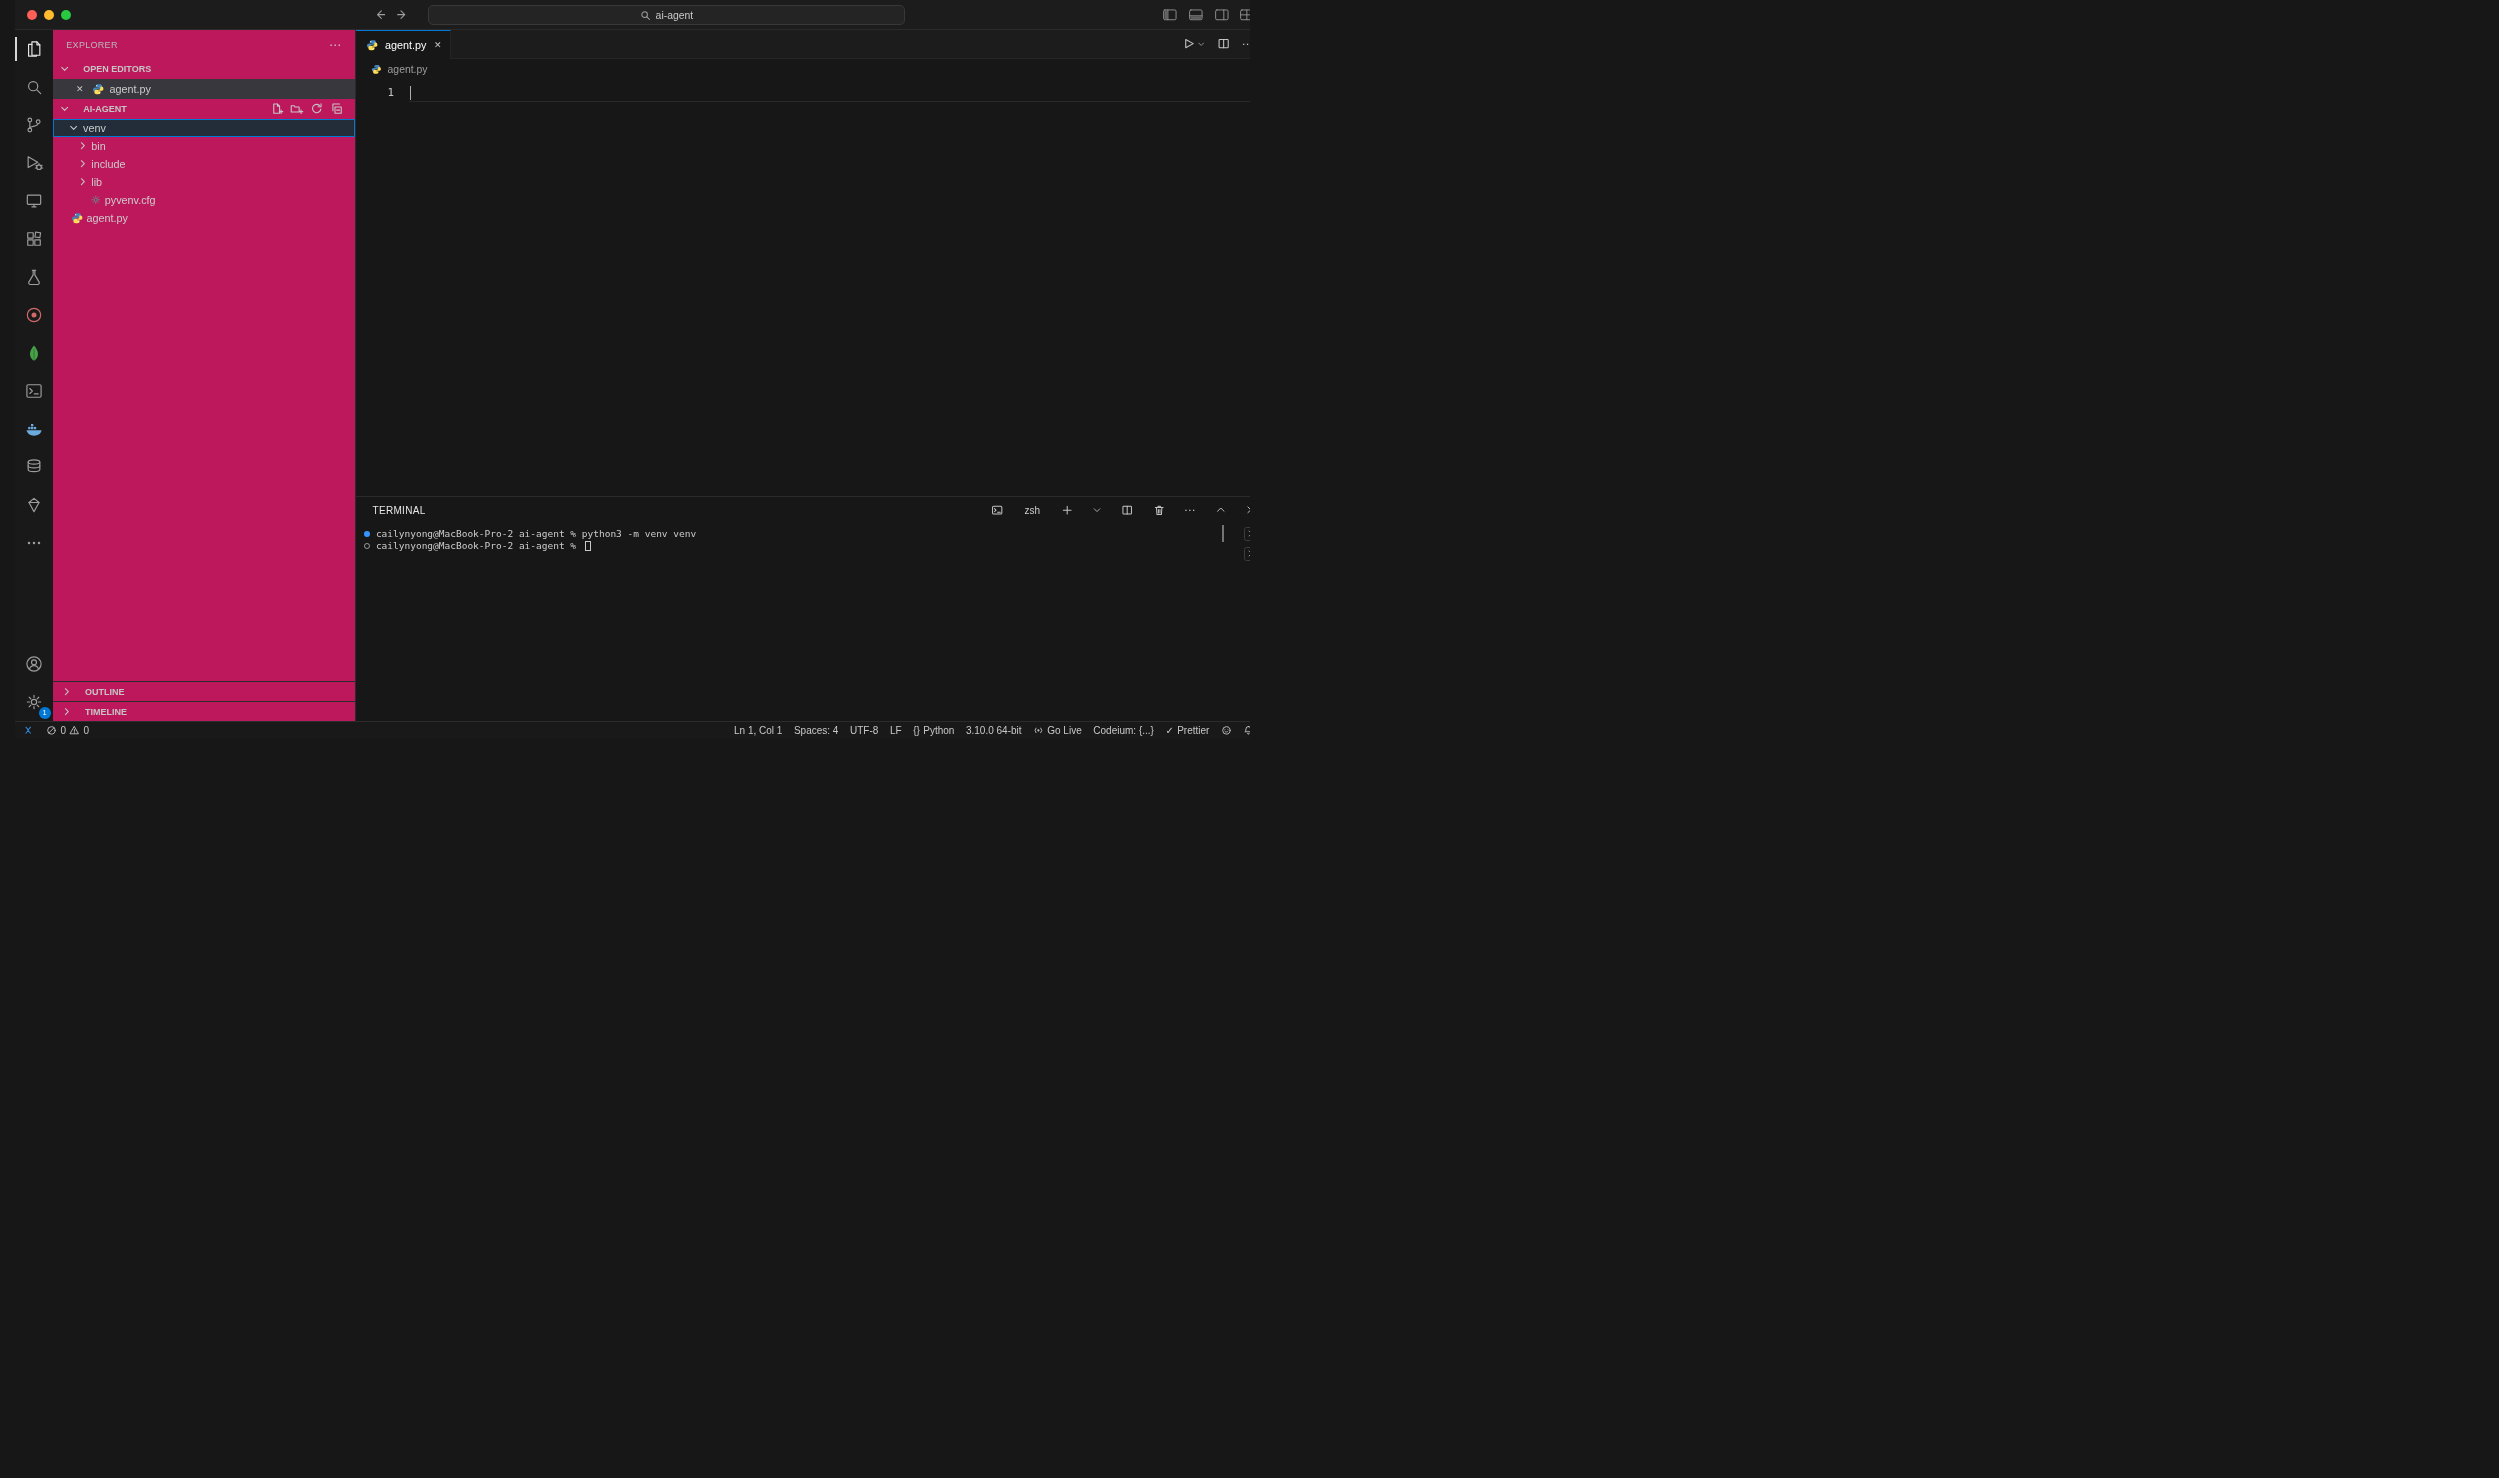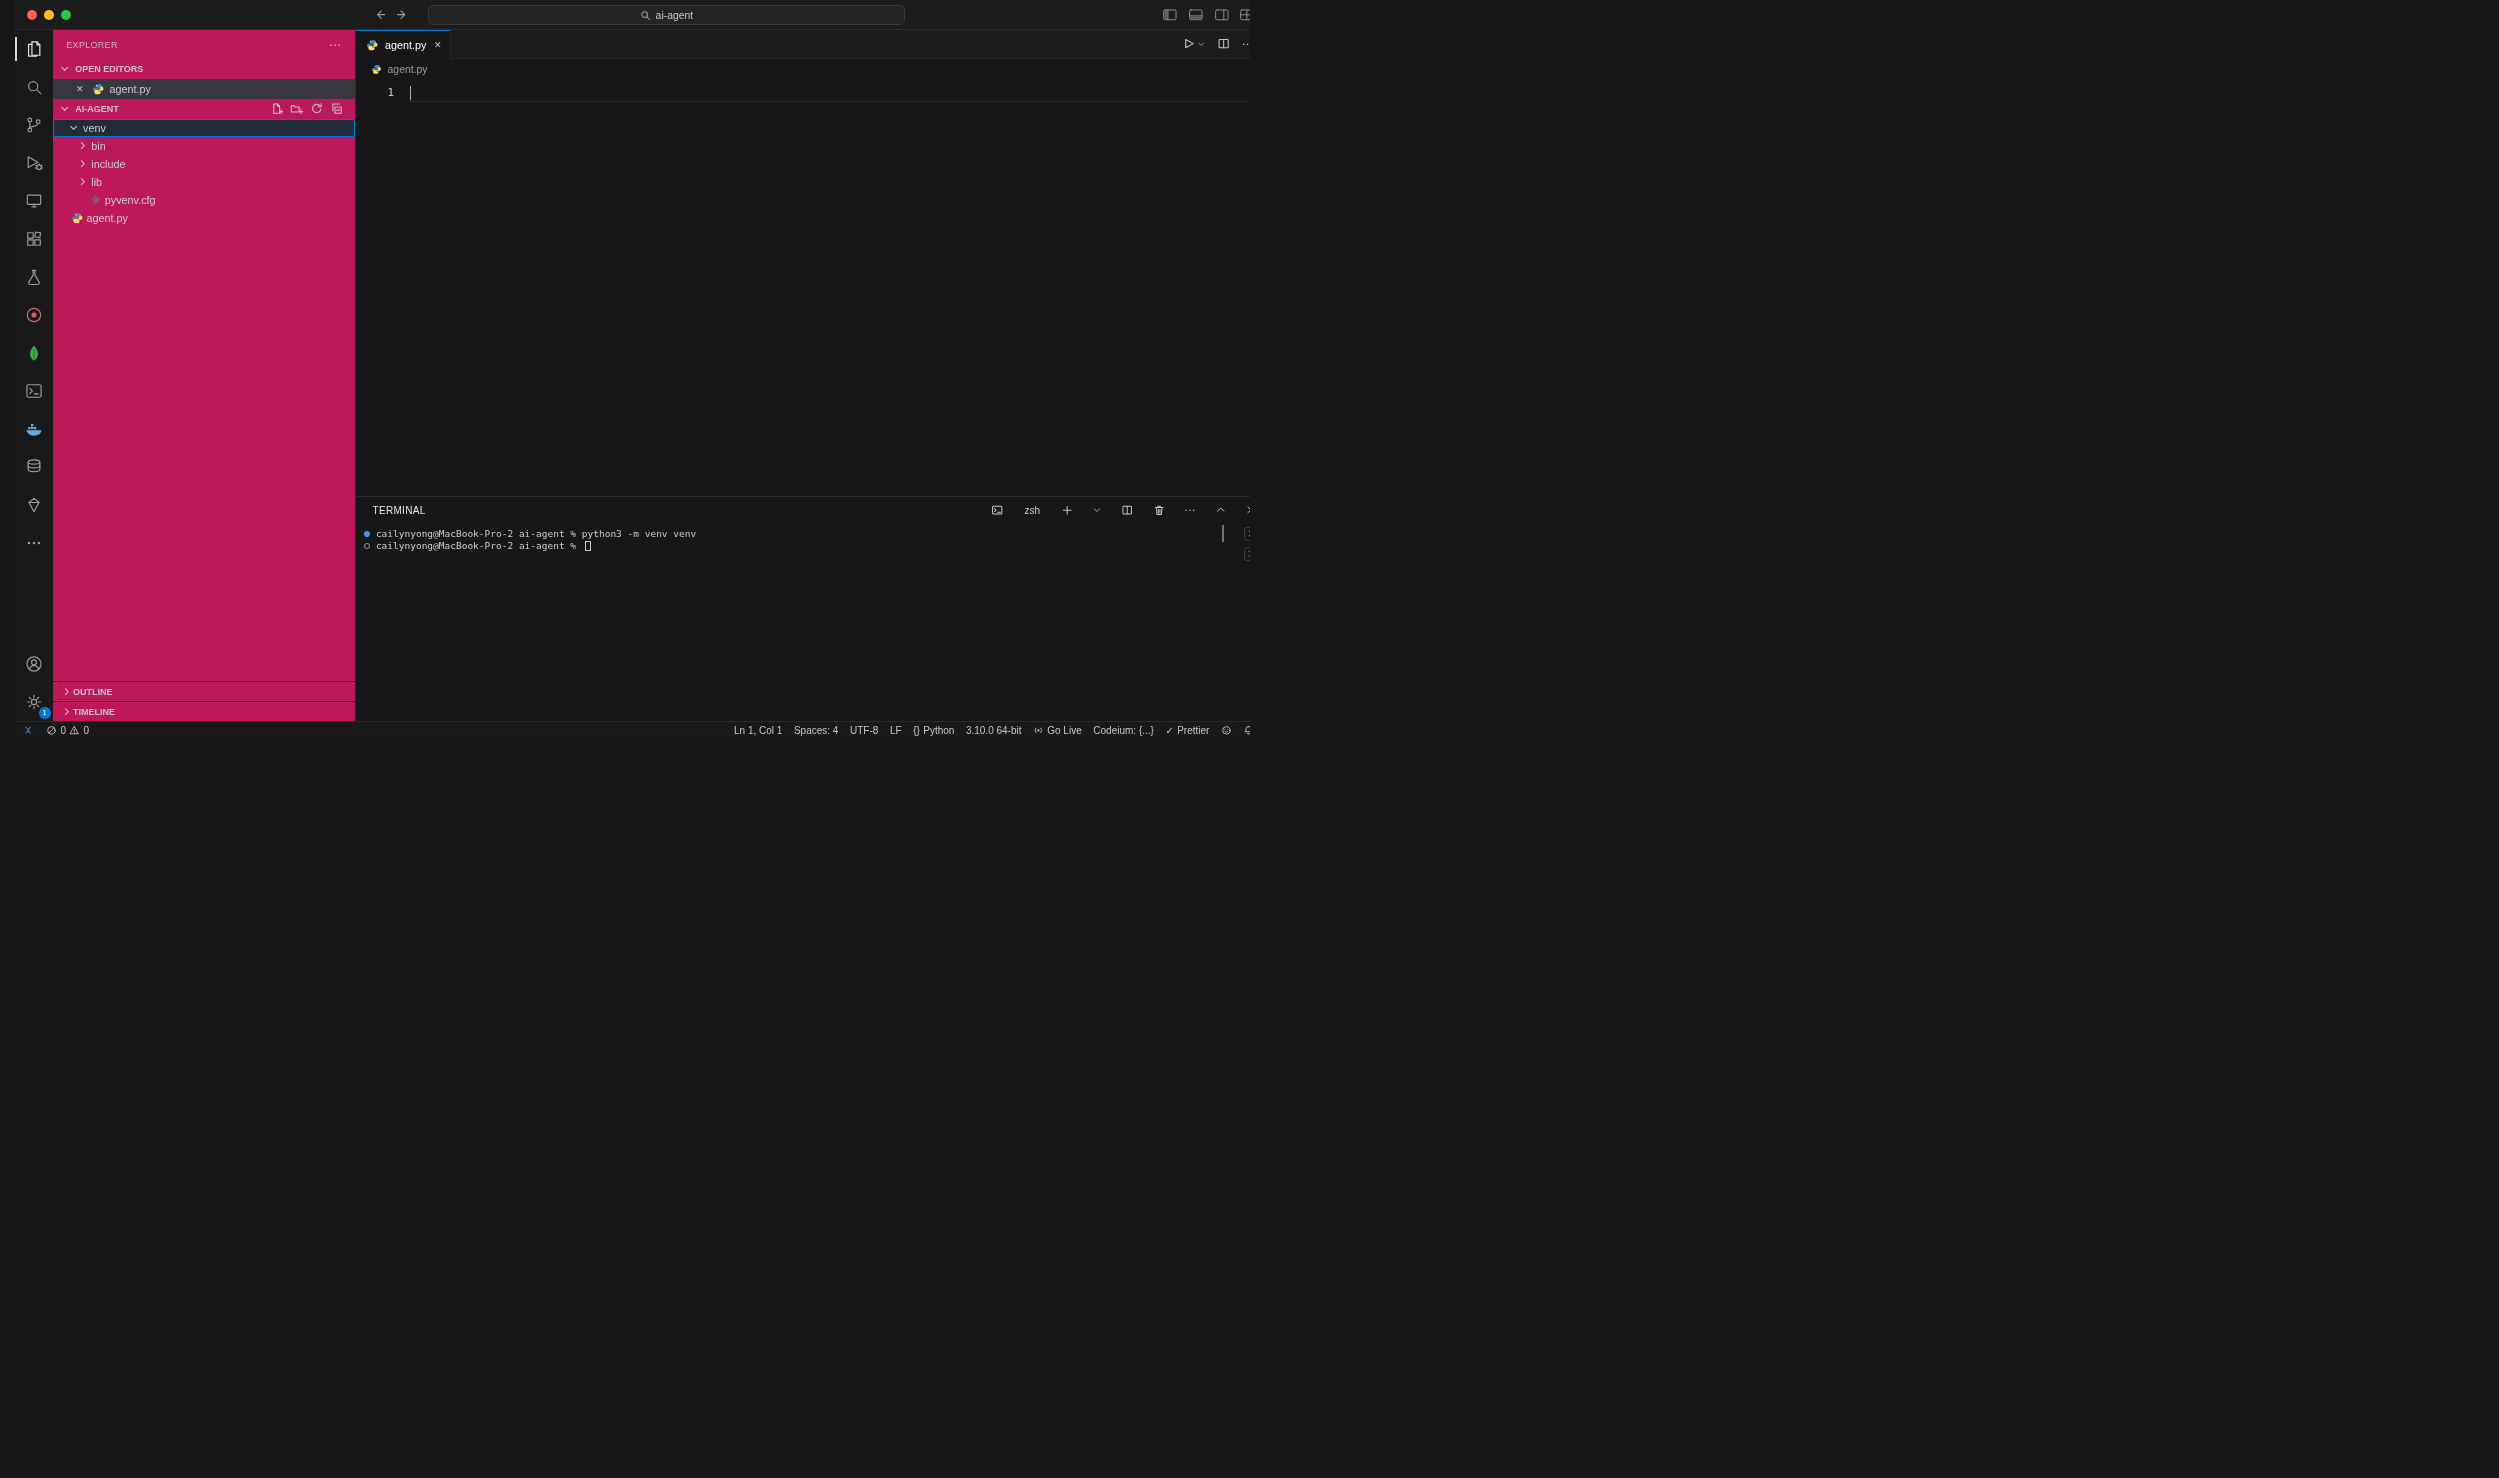--- a/index.html
+++ b/index.html
@@ -35,34 +35,34 @@
   .act-item.active::before { content:""; position:absolute; left:0; top:6.6px; bottom:6.6px; width:1.7px; background:#d7d7d7; }
   .act-spacer { flex:1; }
   .badge { position:absolute; right:2.5px; bottom:2.5px; min-width:11.6px; height:11.6px; border-radius:5.8px;
     background:#0078d4; color:#ffffff; font-size:7.5px; display:flex; align-items:center; justify-content:center; padding:0 2.5px; }
 
   
   .sidebar { width:303px; background:#be185d; border-right:0.8px solid #2b2b2b; display:flex; flex-direction:column; font-size:10.8px; }
   .sb-title { height:29px; display:flex; align-items:center; padding:0 13.3px; font-size:9px; color:#b8b8b8; letter-spacing:0.3px; }
   .sb-title .grow { flex:1; }
   .sb-more { color:#c5c5c5; font-size:12.4px; cursor:pointer; }
-  .sb-section { height:20px; display:flex; align-items:center; gap:4px; padding:0 3.3px 0 5px;
+  .sb-section { height:20px; display:flex; align-items:center; gap:12px; padding:0 3.3px 0 5px;
     font-size:9px; font-weight:700; color:#c5c5c5; cursor:pointer; }
   .sb-section .grow { flex:1; }
   .sb-actions { display:flex; gap:6.6px; padding-right:8.3px; color:#c5c5c5; }
   .oe-item { height:20px; display:flex; align-items:center; gap:5px; padding-left:20px; background:#37373d; cursor:pointer; }
   .oe-close { color:#c5c5c5; font-size:9px; width:13.3px; text-align:center; }
   .tree { display:flex; flex-direction:column; }
   .trow { height:18px; display:flex; align-items:center; gap:2.5px; cursor:pointer; color:#cccccc; border:0.8px solid transparent; }
   .trow .chev { width:13.3px; display:flex; justify-content:center; color:#c5c5c5; flex:0 0 auto; }
   .trow.selected { background:#222d39; border:0.8px solid #0078d4; }
   .pl-root { padding-left:13.3px; } .pl-child { padding-left:21.5px; } .pl-childfile { padding-left:35px; }
   .fileicon { width:13.3px; height:13.3px; flex:0 0 auto; display:flex; align-items:center; justify-content:center; }
   .sb-bottom { margin-top:auto; }
-  .sb-collapsed { height:20px; display:flex; align-items:center; gap:0; padding-left:6.6px;
+  .sb-collapsed { height:20px; display:flex; align-items:center; gap:12px; padding-left:6.6px;
     font-size:9px; font-weight:700; color:#c5c5c5; border-top:0.8px solid #2b2b2b; cursor:pointer; }
 
   
   .editor-col { flex:1; display:flex; flex-direction:column; min-width:0; }
   .tabbar { height:29px; background:#1c1c1c; display:flex; flex:0 0 auto; }
   .tab { background:#171717; display:flex; align-items:center; gap:5.8px; padding:0 8.3px 0 10px;
     border-top:0.8px solid #0078d4; border-right:0.8px solid #252525; color:#ffffff; font-size:10.8px; cursor:pointer; }
   .tab-close { color:#c5c5c5; font-size:9px; margin-left:1.7px; }
   .tab-fill { flex:1; border-bottom:0.8px solid #252525; display:flex; align-items:center; justify-content:flex-end; gap:11.6px; padding-right:11.6px; color:#c5c5c5; }
   .run-group { display:flex; align-items:center; gap:1.7px; }

